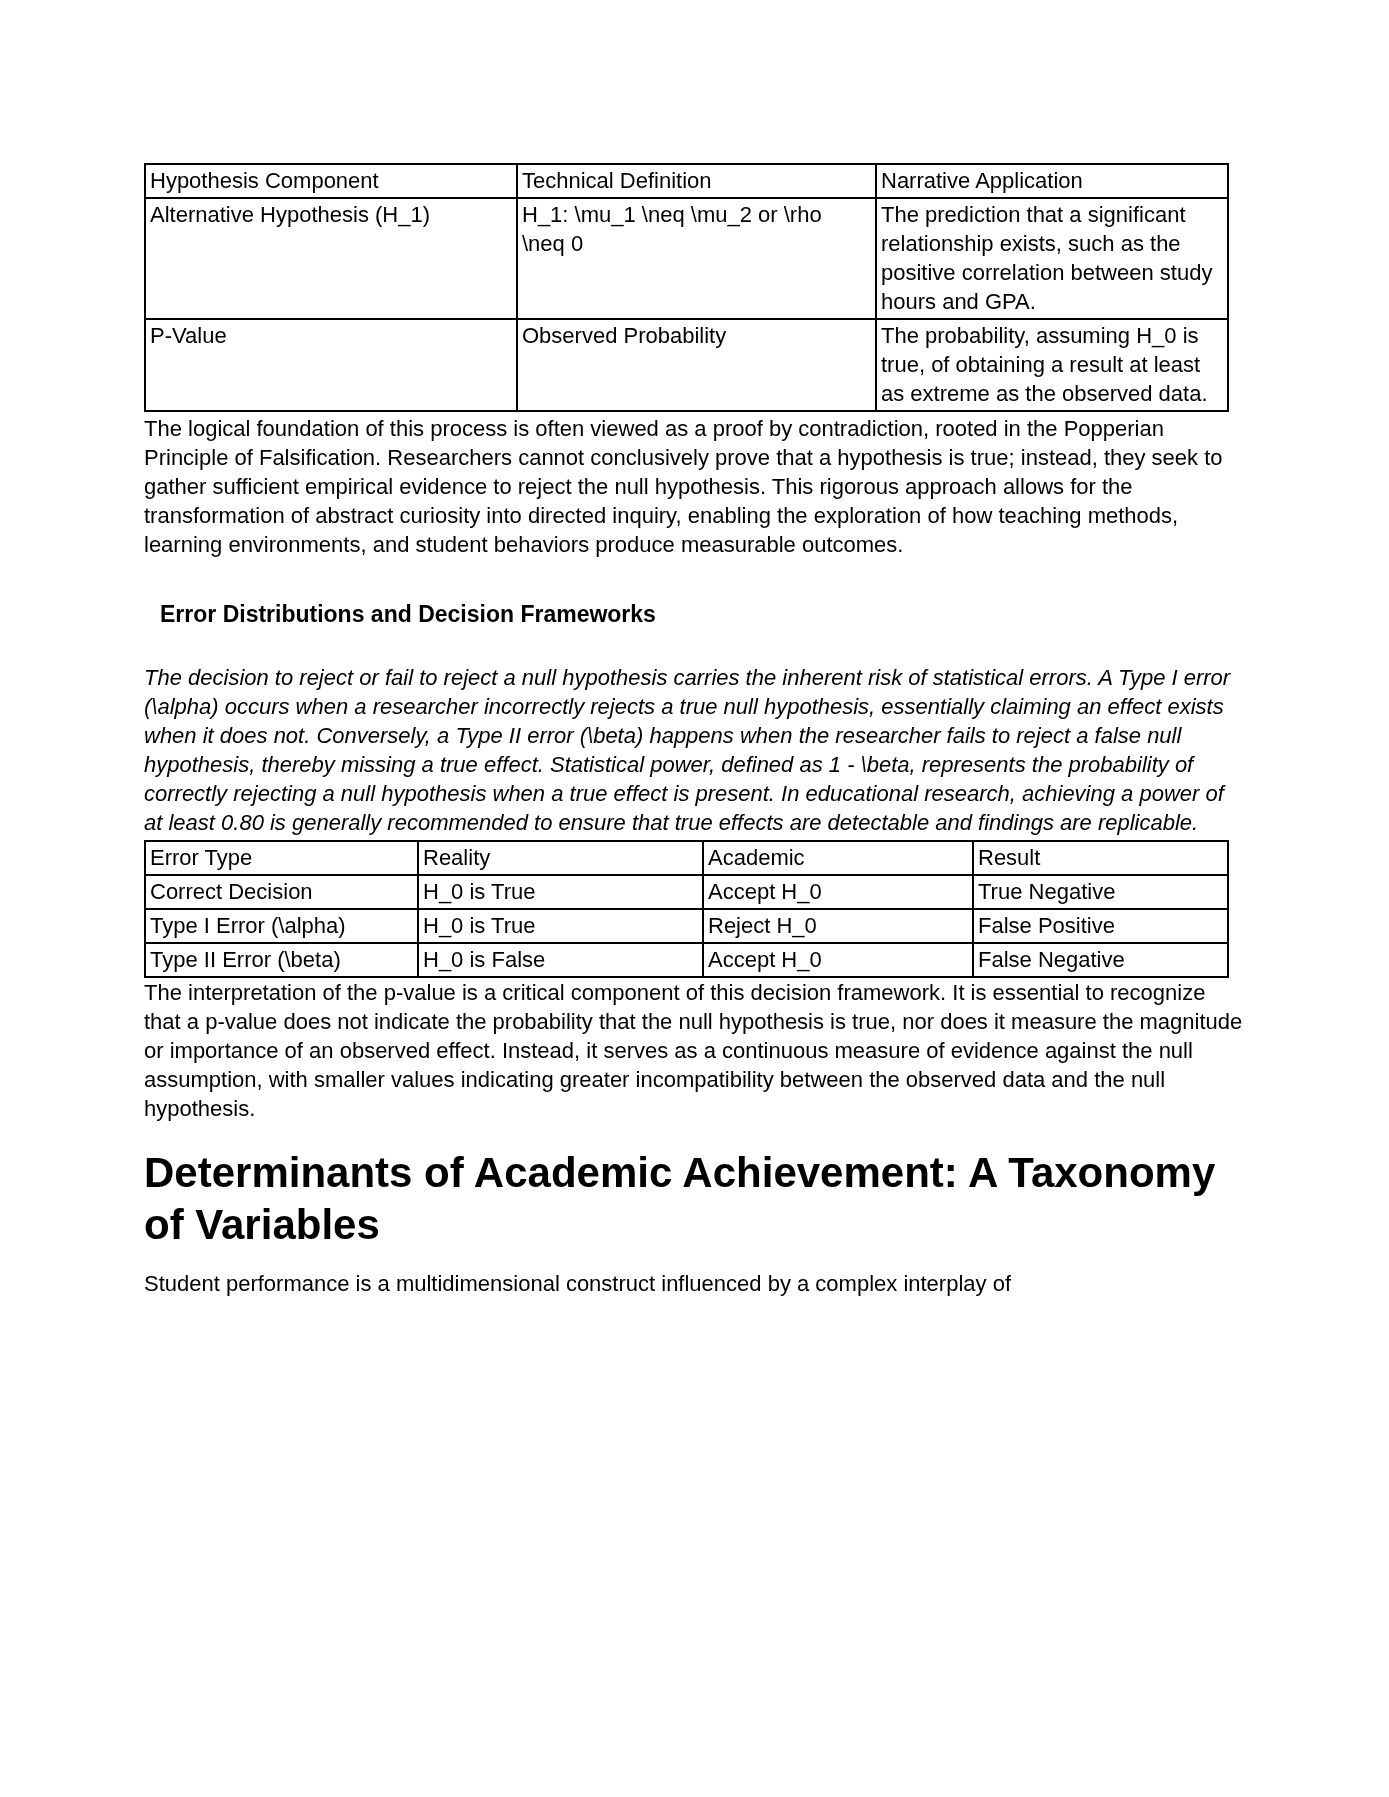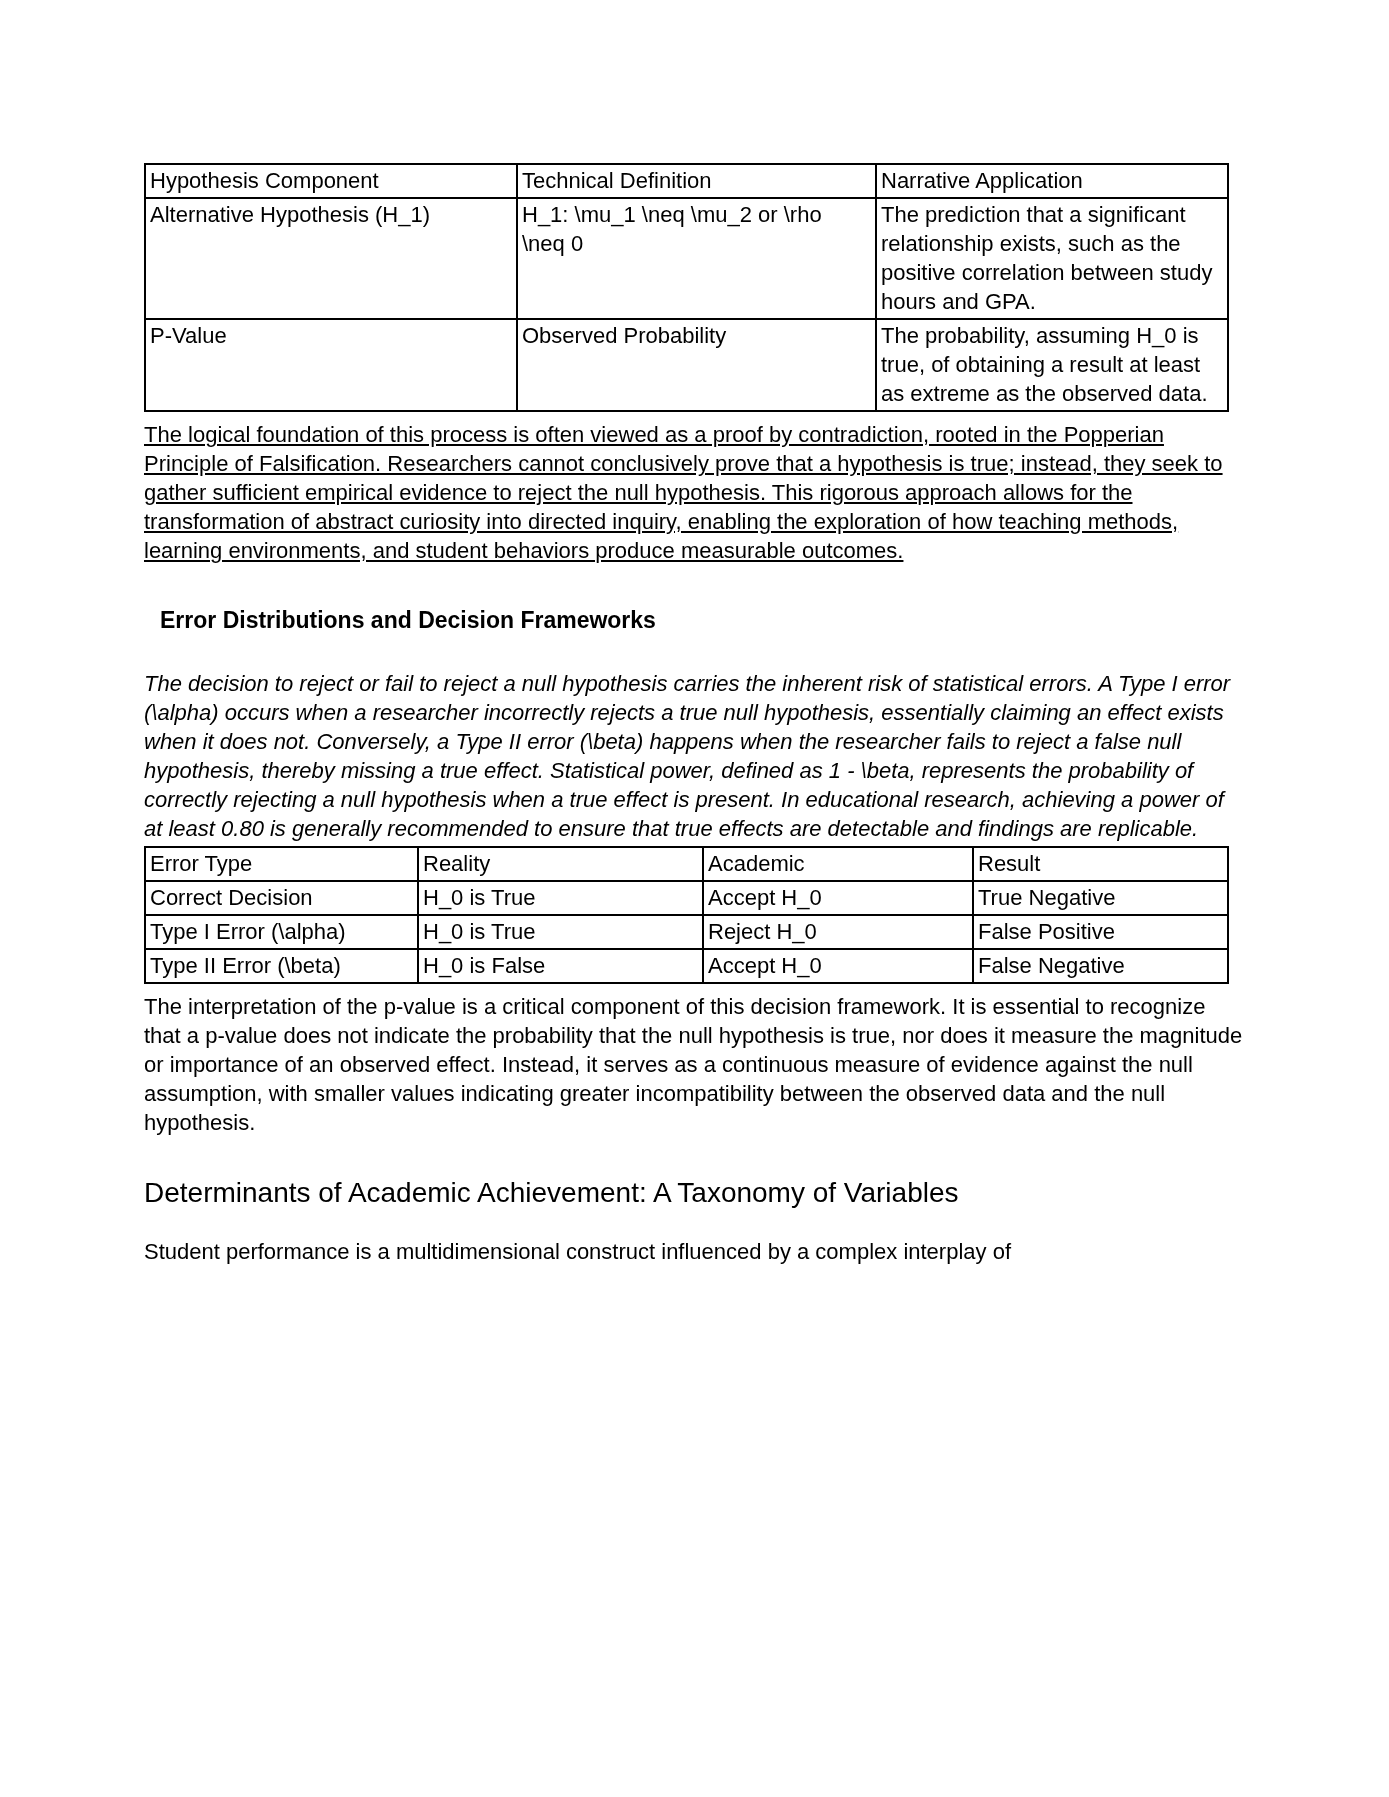--- a/index.html
+++ b/index.html
@@ -31,35 +31,35 @@
     border: 2px solid #000000;
     vertical-align: top;
     padding: 1px 5px 2px 4px;
     font-size: 22px;
     line-height: 29px;
     word-wrap: break-word;
   }
   p {
     margin: 0;
   }
-  .p-falsification { margin-top: 8px; text-decoration: underline; }
+  .p-falsification { margin-top: 2px; }
   h2.section-heading {
     font-size: 23px;
     line-height: 36px;
     font-weight: bold;
     margin: 37px 0 0 16px;
   }
   .p-error-risk { margin-top: 31px; font-style: italic; }
   .t-error { margin-top: 3px; }
-  .p-pvalue { margin-top: 8px; }
+  .p-pvalue { }
   h1.page-heading {
-    font-size: 28px;
+    font-size: 42px;
     line-height: 52px;
-    font-weight: normal;
-    margin: 30px 0 0 0;
+    font-weight: bold;
+    margin: 24px 0 0 0;
   }
   .p-determinants { margin-top: 18px; }
 </style>
 </head>
 <body>
 
 <div class="page">
 
   <table class="t-hypothesis">
     <colgroup>

